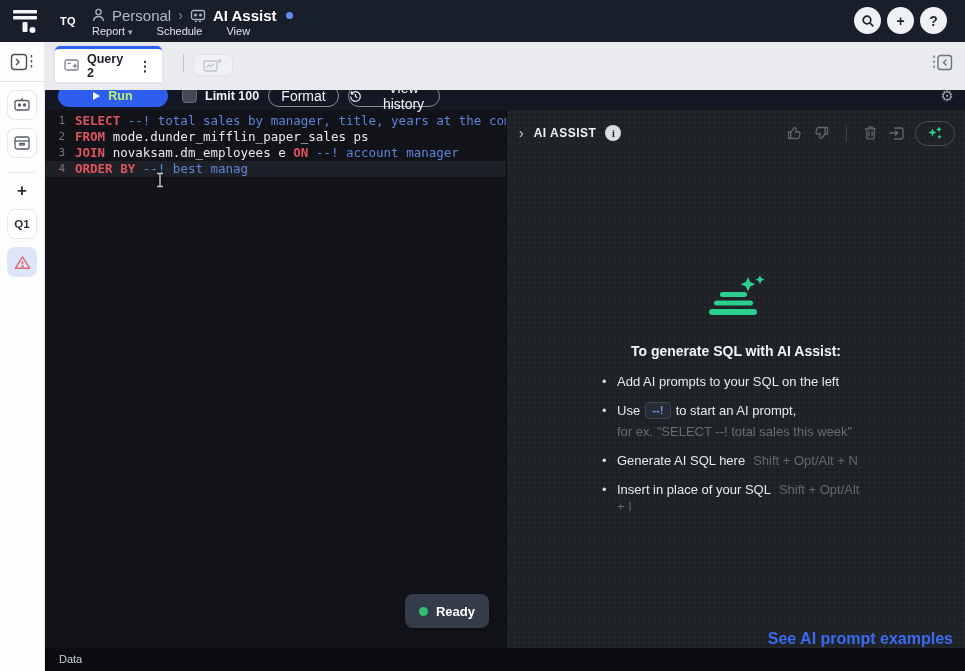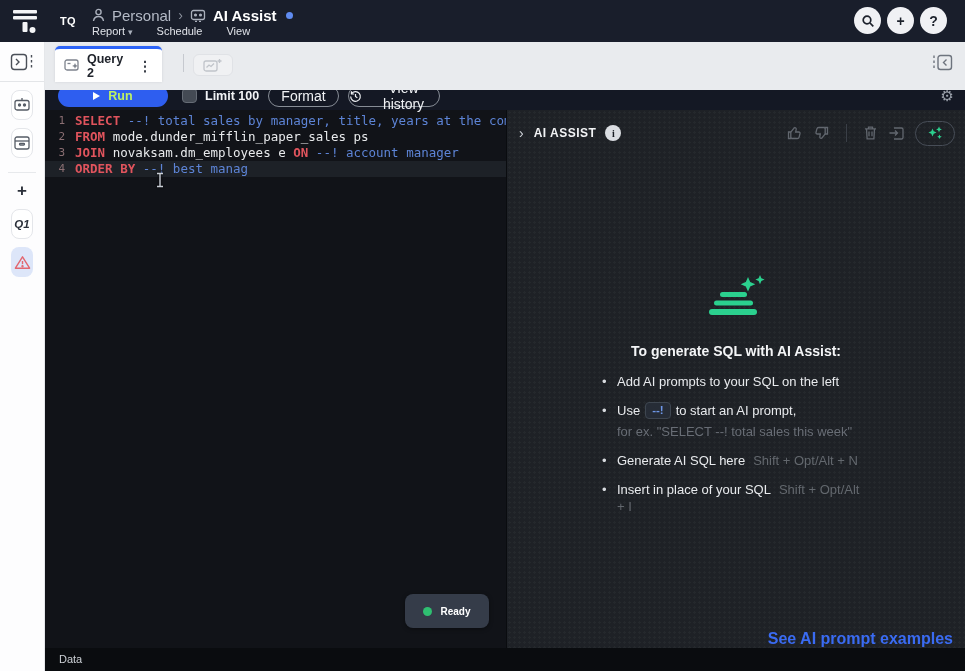--- a/index.html
+++ b/index.html
@@ -19,21 +19,21 @@
   .hicon { color:#aab0bc; display:inline-flex; }
   .nav-row { position:absolute; left:92px; top:25px; display:flex; gap:24px; align-items:center; }
   .nav-item { color:#dfe2e8; font-size:11px; cursor:default; }
   .nav-caret { font-size:9px; color:#aab0bc; margin-left:3px; }
   .header-actions { position:absolute; right:18px; top:7px; display:flex; gap:6px; }
   .circle-btn { width:27px; height:27px; border-radius:50%; background:#f0f1f4; color:#1d222c; display:flex; align-items:center; justify-content:center; font-size:14px; font-weight:bold; }
 
   
   .sidebar { position:absolute; left:0; top:42px; width:45px; height:629px; background:#fdfdfe; border-right:1px solid #e5e7ea; z-index:4; }
   .sidebar-top { height:40px; border-bottom:1px solid #e3e5e8; display:flex; align-items:center; justify-content:center; color:#4a4f58; }
-  .side-btn { width:22px; height:30px; margin:8px auto 0; border:1px solid #e4e6ea; border-radius:8px; display:flex; align-items:center; justify-content:center; color:#565c66; background:#fff;font-style:italic; }
+  .side-btn { width:30px; height:30px; margin:8px auto 0; border:1px solid #e4e6ea; border-radius:8px; display:flex; align-items:center; justify-content:center; color:#565c66; background:#fff; }
   .side-divider { width:28px; height:1px; background:#e7e9ec; margin:14px auto 0; }
   .side-plus { width:30px; height:20px; margin:8px auto 0; display:flex; align-items:center; justify-content:center; color:#2b303a; font-size:17px; font-weight:bold; border:none; background:none; }
   .side-q1 { font-size:11.5px; font-weight:bold; color:#2b303a; }
   .side-warn { background:#dde6f9; border:none; color:#e2666f; }
 
   
   .tabbar { position:absolute; left:45px; top:42px; width:920px; height:48px; background:#e9ebee; z-index:3; }
   .tab-active { position:absolute; left:10px; top:4px; width:107px; height:36px; background:#ffffff; border-top:3px solid #2c63f7; border-radius:5px 5px 0 0; display:flex; align-items:center; padding:0 8px 0 9px; gap:7px; box-shadow:0 0 3px rgba(20,24,32,.10); }
   .tab-label { color:#20242c; font-size:12.5px; font-weight:bold; flex:1; }
   .tab-kebab { color:#3c414a; font-size:14px; font-weight:bold; padding:0 2px; }
@@ -57,21 +57,21 @@
   .code-area { padding-top:3px; font-family:"DejaVu Sans Mono", monospace; font-size:12.5px; line-height:16px; }
   .code-line { display:flex; white-space:pre; }
   .code-line.current { background:#1d2127; }
   .gutter { width:30px; min-width:30px; text-align:right; padding-right:10px; color:#8b6f73; font-size:11px; line-height:16px; }
   .kw { color:#e0545d; font-weight:bold; }
   .pl { color:#e8eaec; }
   .cm { color:#5d84d6; }
   .ibeam { position:absolute; left:110px; top:62px; color:#c9ced6; filter:drop-shadow(0 0 1px #000); }
   .ready-badge { position:absolute; left:360px; top:484px; width:84px; height:34px; background:#353c49; border-radius:8px; display:flex; align-items:center; justify-content:center; gap:8px; box-shadow:0 1px 4px rgba(0,0,0,.4); }
   .ready-dot { width:9px; height:9px; border-radius:50%; background:#2fbf71; }
-  .ready-label { color:#ffffff; font-size:10px; font-weight:bold; }
+  .ready-label { color:#ffffff; font-size:13px; font-weight:bold; }
 
   
   .ai-panel { position:absolute; left:506px; top:110px; width:459px; height:538px; background:#1e2126; border-left:1px solid #0a0c0f; background-image:radial-gradient(rgba(150,160,140,0.06) 1px, transparent 1.2px); background-size:5px 5px; z-index:1; }
   .ai-header { position:absolute; left:12px; right:10px; top:10px; height:26px; display:flex; align-items:center; }
   .ai-chevron { color:#cfd3d9; font-size:14px; margin-right:10px; }
   .ai-title { color:#f2f3f5; font-size:12px; font-weight:bold; letter-spacing:.5px; margin-right:9px; }
   .info-badge { width:16px; height:16px; border-radius:50%; background:#dadde2; color:#171b22; font-size:10px; font-weight:bold; font-family:"Liberation Serif", serif; display:flex; align-items:center; justify-content:center; }
   .ai-actions { margin-left:auto; display:flex; align-items:center; gap:10px; color:#62676f; }
   .ai-actions .vdiv { width:1px; height:18px; background:#3a3f47; margin:0 6px; }
   .sparkle-pill { width:40px; height:25px; border:1px solid #474d57; border-radius:13px; display:flex; align-items:center; justify-content:center; background:transparent; }

